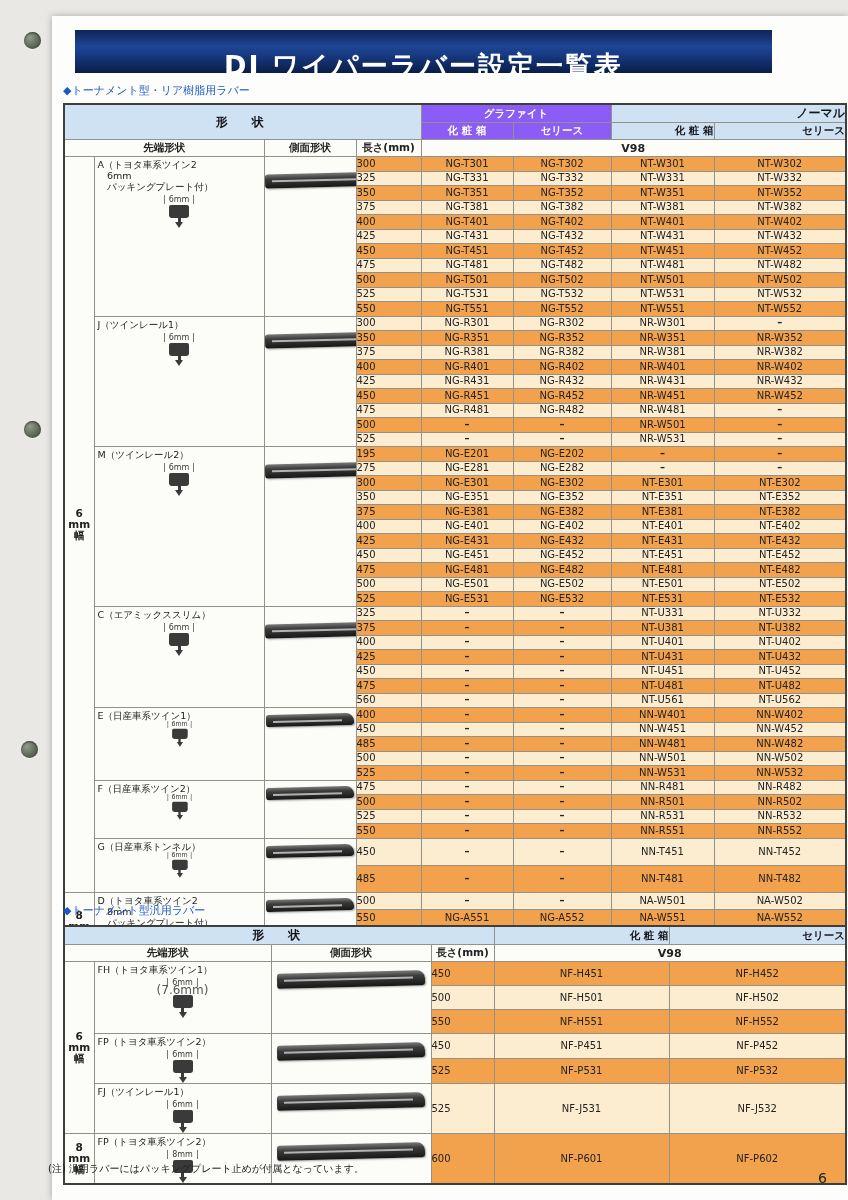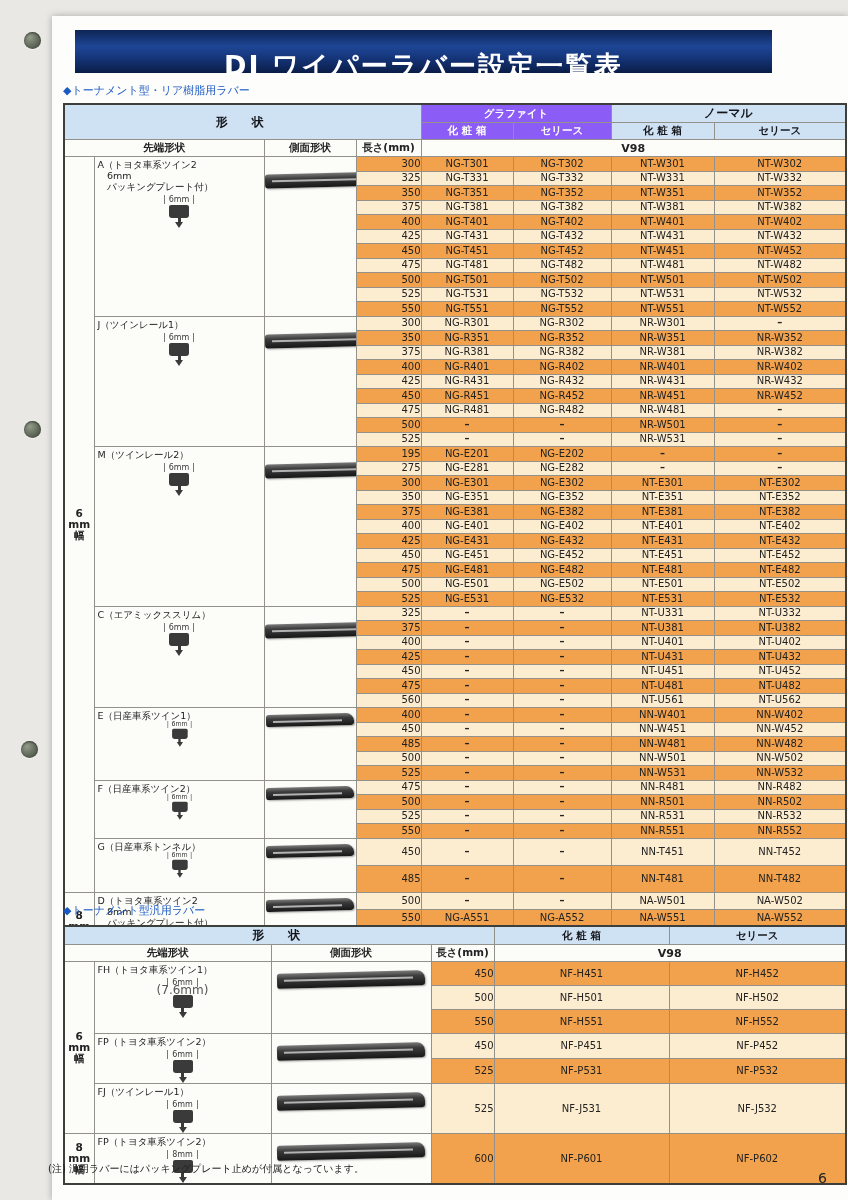--- a/index.html
+++ b/index.html
@@ -15,32 +15,32 @@
   #titlebar span{color:#fff;font-size:27px;font-weight:700;letter-spacing:2px;white-space:nowrap;margin-top:28px;}
   .sectitle{position:absolute;left:63px;font-size:11px;font-weight:400;color:#1b59c4;white-space:nowrap;}
   #sec1{top:83px;} #sec2{top:903px;}
   .twrap{position:absolute;left:63px;width:782px;}
   #t1wrap{top:103px;} #t2wrap{top:925px;}
   table.t{border-collapse:collapse;table-layout:fixed;width:782px;border:2px solid #3e3e3a;}
   .t th,.t td{border:1px solid #94908a;padding:0;overflow:hidden;}
   
   .hn{background:#8b5cf6;color:#fff;font-size:10.5px;font-weight:700;height:16px;border-color:#dfe4ee;}
   .hb{background:#cfe2f3;color:#15161c;font-size:12px;font-weight:700;height:17px;letter-spacing:6px;border-color:#7d8894;margin-top:12px;}
-  .hbl{background:#cfe2f3;color:#15161c;font-size:10.5px;font-weight:700;border-color:#7d8894;}
+  .hbl{background:#cfe2f3;color:#15161c;font-size:10.5px;font-weight:700;border-color:#7d8894;text-align:right;}
   .hs{background:#fcfcf9;color:#222;font-size:10.5px;font-weight:700;height:16px;}
   .hv{background:#fcfcf9;color:#222;font-size:11px;font-weight:600;}
   
   .t1 tbody td{height:13.5px;}
   .t1 tr.tall td{height:26px;}
   .t2 tbody td{height:23px;}
   .t2 tr.tall td{height:40px;}
   .d{background:#f2a24c;}
   .l{background:#fcecd0;}
   .pc{font-size:10px;text-align:center;color:#222;font-weight:500;line-height:1;}
-  .lc{font-size:10px;text-align:right;color:#222;line-height:1;}
+  .lc{font-size:10px;text-align:left;color:#222;line-height:1;}
   .dash{font-weight:700;}
   .wl{background:#fcfcf9;text-align:center;vertical-align:middle;color:#222;}
   .wl div{font-size:10.5px;line-height:11px;font-weight:600;}
   .tipcell,.sidecell{background:#fcfcf9;vertical-align:top;}
   .tiplabel{font-size:9.5px;line-height:11px;color:#1d1d1d;padding:2px 0 0 3px;white-space:nowrap;}
   .tipicon{display:flex;flex-direction:column;align-items:center;margin-top:3px;}
   .tipicon.mini{transform:scale(.78);transform-origin:top center;margin-top:0;}
   .ruler{font-size:8px;line-height:9px;color:#3a3a3a;border-left:1px solid #777;border-right:1px solid #777;padding:0 4px;}
   .rulersub{font-size:12px;line-height:7px;color:#555;}
   .tcap{width:20px;height:13px;background:#3a3a3a;border-radius:2px 2px 3px 3px;margin-top:1px;}

